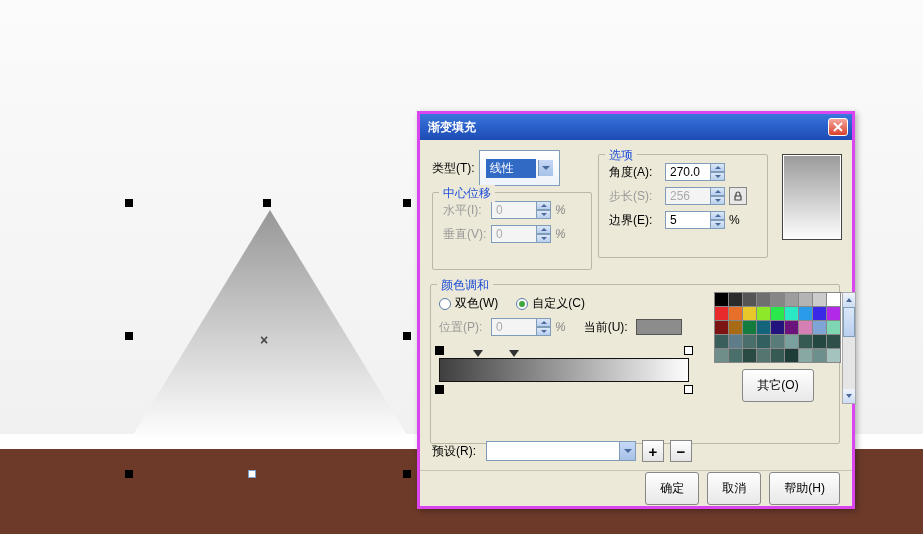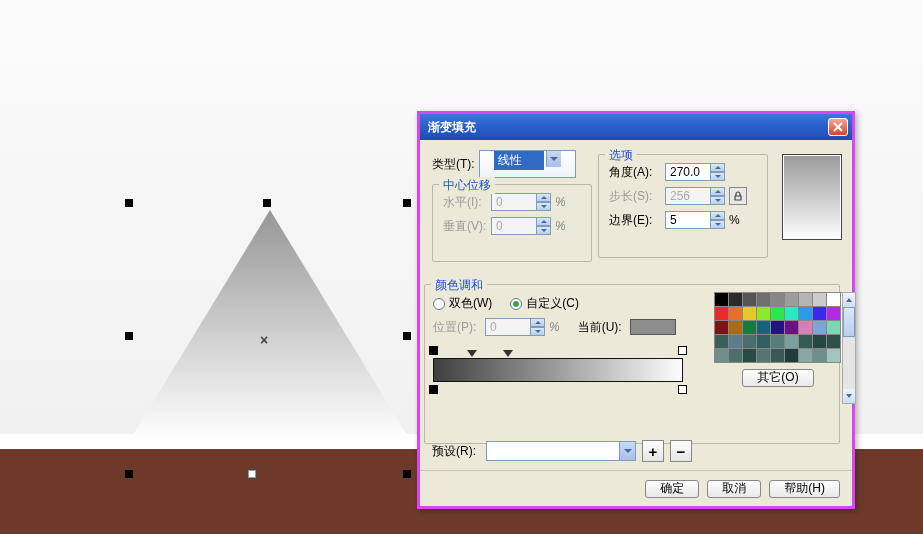--- a/index.html
+++ b/index.html
@@ -18,21 +18,21 @@
 
 .dlg{position:absolute;left:417px;top:111px;width:438px;height:398px;background:#ece9d8;border:3px solid #d946ef;box-shadow:2px 2px 6px rgba(0,0,0,.3)}
 .titlebar{height:26px;background:linear-gradient(to bottom,#3b77dd 0%,#2a5fc9 50%,#1d4cb3 100%);display:flex;align-items:center;padding:0 4px;color:#fff;font-weight:bold}
 .titlebar .title{flex:1;padding-left:4px}
 .close-btn{width:20px;height:18px;background:linear-gradient(to bottom,#f5a79d,#d9402b);border:1px solid #fff;border-radius:3px;display:flex;align-items:center;justify-content:center;color:#fff;font-weight:bold;cursor:pointer}
 .dlg-body{padding:10px 12px;position:relative;height:calc(100% - 26px)}
 
 .row{display:flex;align-items:center;margin-bottom:6px}
 .lbl{color:#000;margin-right:4px}
 .lbl.dim{color:#999}
-.select{height:28px;border:1px solid #7f9db9;background:linear-gradient(#fff,#eef3fa);display:inline-flex;align-items:flex-start;padding:0 14px;cursor:pointer}
+.select{height:36px;border:1px solid #7f9db9;background:linear-gradient(#fff,#eef3fa);display:inline-flex;align-items:center;padding:0 6px;cursor:pointer}
 .select .sel-text{background:#316ac5;color:#fff;padding:1px 22px 1px 4px}
 .select .dd{width:15px;height:16px;background:linear-gradient(#c7d8f6,#a7c1e8);border-left:1px solid #7f9db9;display:flex;align-items:center;justify-content:center;margin-left:2px}
 .select .dd::after{content:"";border-left:4px solid transparent;border-right:4px solid transparent;border-top:4px solid #4a6a9c}
 
 .fieldset{border:1px solid #bdb8a6;border-radius:2px;padding:8px 10px 10px;position:relative;margin-top:4px}
 .fs-title{position:absolute;top:-8px;left:6px;background:#ece9d8;padding:0 4px;color:#1d4ed8}
 
 .spin{display:inline-flex;}
 .spin input{width:46px;height:18px;border:1px solid #7f9db9;padding:0 4px;background:#fff;text-align:left}
 .spin input:disabled{background:#f4f4f4;color:#aaa}
@@ -42,41 +42,41 @@
 .spin .arrows .up::after{border-bottom:3px solid #4a6a9c}
 .spin .arrows .dn::after{border-top:3px solid #4a6a9c}
 .pct{margin-left:4px;color:#888;font-style:italic}
 
 .left-panel{position:absolute;left:12px;top:10px;width:160px}
 .opts-panel{position:absolute;left:178px;top:10px;width:170px}
 .preview-big{position:absolute;right:10px;top:14px;width:60px;height:86px;border:1px solid #444;background:linear-gradient(180deg,#9a9a9a,#fdfdfd);box-shadow:inset 0 0 0 1px #fff}
 .lock{display:inline-flex;width:18px;height:18px;border:1px solid #888;background:#e8e8e8;align-items:center;justify-content:center;margin-left:4px}
 .lock svg{width:10px;height:10px}
 
-.blend-panel{position:absolute;left:4px;top:144px;right:12px;height:160px;border:1px solid #bdb8a6;border-radius:2px;padding:8px}
+.blend-panel{position:absolute;left:10px;top:144px;right:12px;height:160px;border:1px solid #bdb8a6;border-radius:2px;padding:8px}
 .blend-panel .fs-title{top:-8px}
 .radio{display:inline-flex;align-items:center;margin-right:18px;cursor:pointer}
 .radio .dot{width:12px;height:12px;border:1px solid #5b7aa5;border-radius:50%;background:#fff;margin-right:4px;display:flex;align-items:center;justify-content:center}
 .radio.checked .dot::after{content:"";width:6px;height:6px;border-radius:50%;background:#3ca83c}
 .ramp-area{position:relative;margin-top:22px;width:250px}
 .tri-mk{position:absolute;top:-8px;width:0;height:0;border-left:5px solid transparent;border-right:5px solid transparent;border-top:7px solid #333}
 .ramp{height:24px;border:1px solid #111;background:linear-gradient(90deg,#3f3f3f,#fdfdfd);margin-top:2px}
 .sq-mk{position:absolute;width:9px;height:9px;background:#000;border:1px solid #000}
 .cur-sw{display:inline-block;width:46px;height:16px;background:#8c8c8c;border:1px solid #555;margin-left:4px}
 
 .palette{position:absolute;right:10px;top:152px;width:128px}
 .pal-grid{display:flex;flex-wrap:wrap;border-top:1px solid #888;border-left:1px solid #888;background:#fff}
 .pal-grid div{width:14px;height:14px;border-right:1px solid #888;border-bottom:1px solid #888}
 .pal-scroll{position:absolute;right:-14px;top:0;width:14px;height:112px;background:#e5e5e5;border:1px solid #aaa}
 .pal-scroll .sbtn{height:14px;background:linear-gradient(#eef3fa,#cdddf3);display:flex;align-items:center;justify-content:center}
 .pal-scroll .sbtn::after{content:"";border-left:3px solid transparent;border-right:3px solid transparent}
 .pal-scroll .up::after{border-bottom:4px solid #4a6a9c}
 .pal-scroll .dn::after{border-top:4px solid #4a6a9c}
 .pal-scroll .thumb{height:30px;background:linear-gradient(#dbe7f8,#b9cfef);border:1px solid #7f9db9;margin:0}
-.btn{height:18px;padding:0 14px;border:1px solid #888;background:linear-gradient(#fefefe,#e8e8e8);border-radius:3px;cursor:pointer;display:inline-flex;align-items:flex-end}
+.btn{height:33px;padding:0 14px;border:1px solid #888;background:linear-gradient(#fefefe,#e8e8e8);border-radius:3px;cursor:pointer;display:inline-flex;align-items:center}
 .btn.disabled{color:#a0a0a0;cursor:default}
 
 .preset-row{position:absolute;left:12px;bottom:44px;right:12px;display:flex;align-items:center;gap:6px}
 .preset-row .combo{flex:0 0 150px;height:20px;border:1px solid #7f9db9;background:#fff;display:flex}
 .preset-row .combo .dd{width:16px;background:linear-gradient(#c7d8f6,#a7c1e8);border-left:1px solid #7f9db9;margin-left:auto;display:flex;align-items:center;justify-content:center}
 .preset-row .combo .dd::after{content:"";border-left:4px solid transparent;border-right:4px solid transparent;border-top:4px solid #4a6a9c}
 .sqbtn{width:22px;height:22px;border:1px solid #888;background:linear-gradient(#fff,#e4e4e4);display:flex;align-items:center;justify-content:center;font-size:15px;font-weight:bold;cursor:pointer}
 
 .footer{position:absolute;left:0;bottom:0;right:0;height:36px;border-top:1px solid #c8c4b4;display:flex;justify-content:flex-end;align-items:center;gap:8px;padding:0 12px}
 </style>

